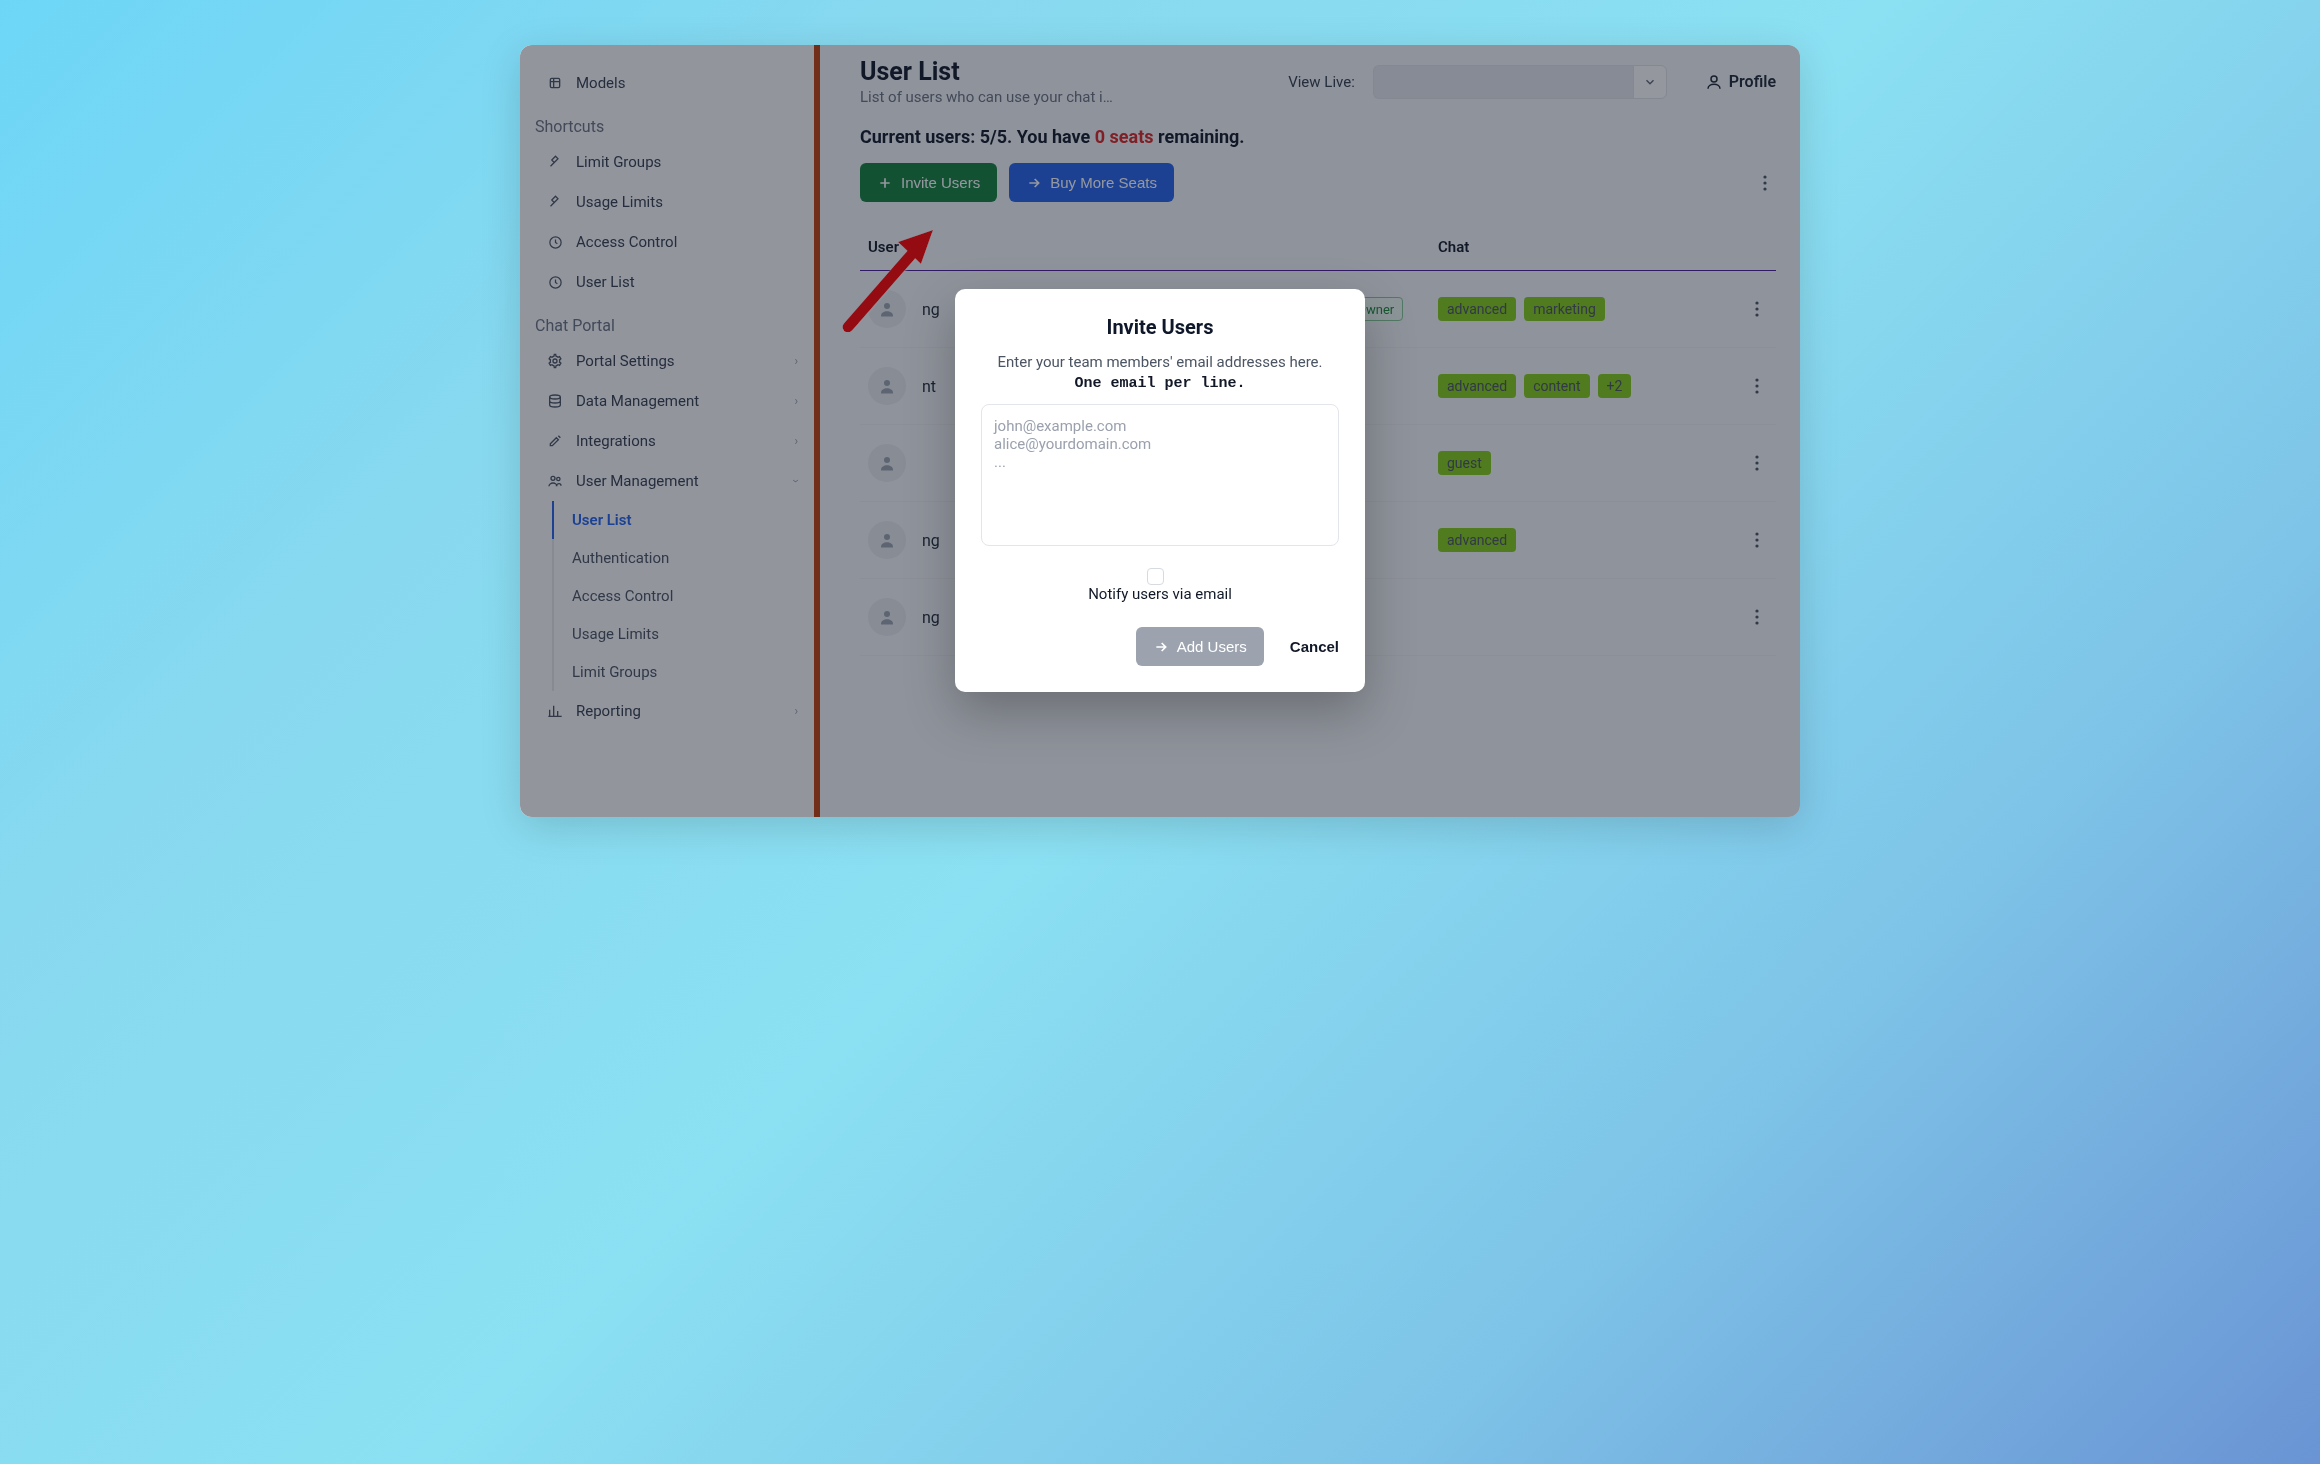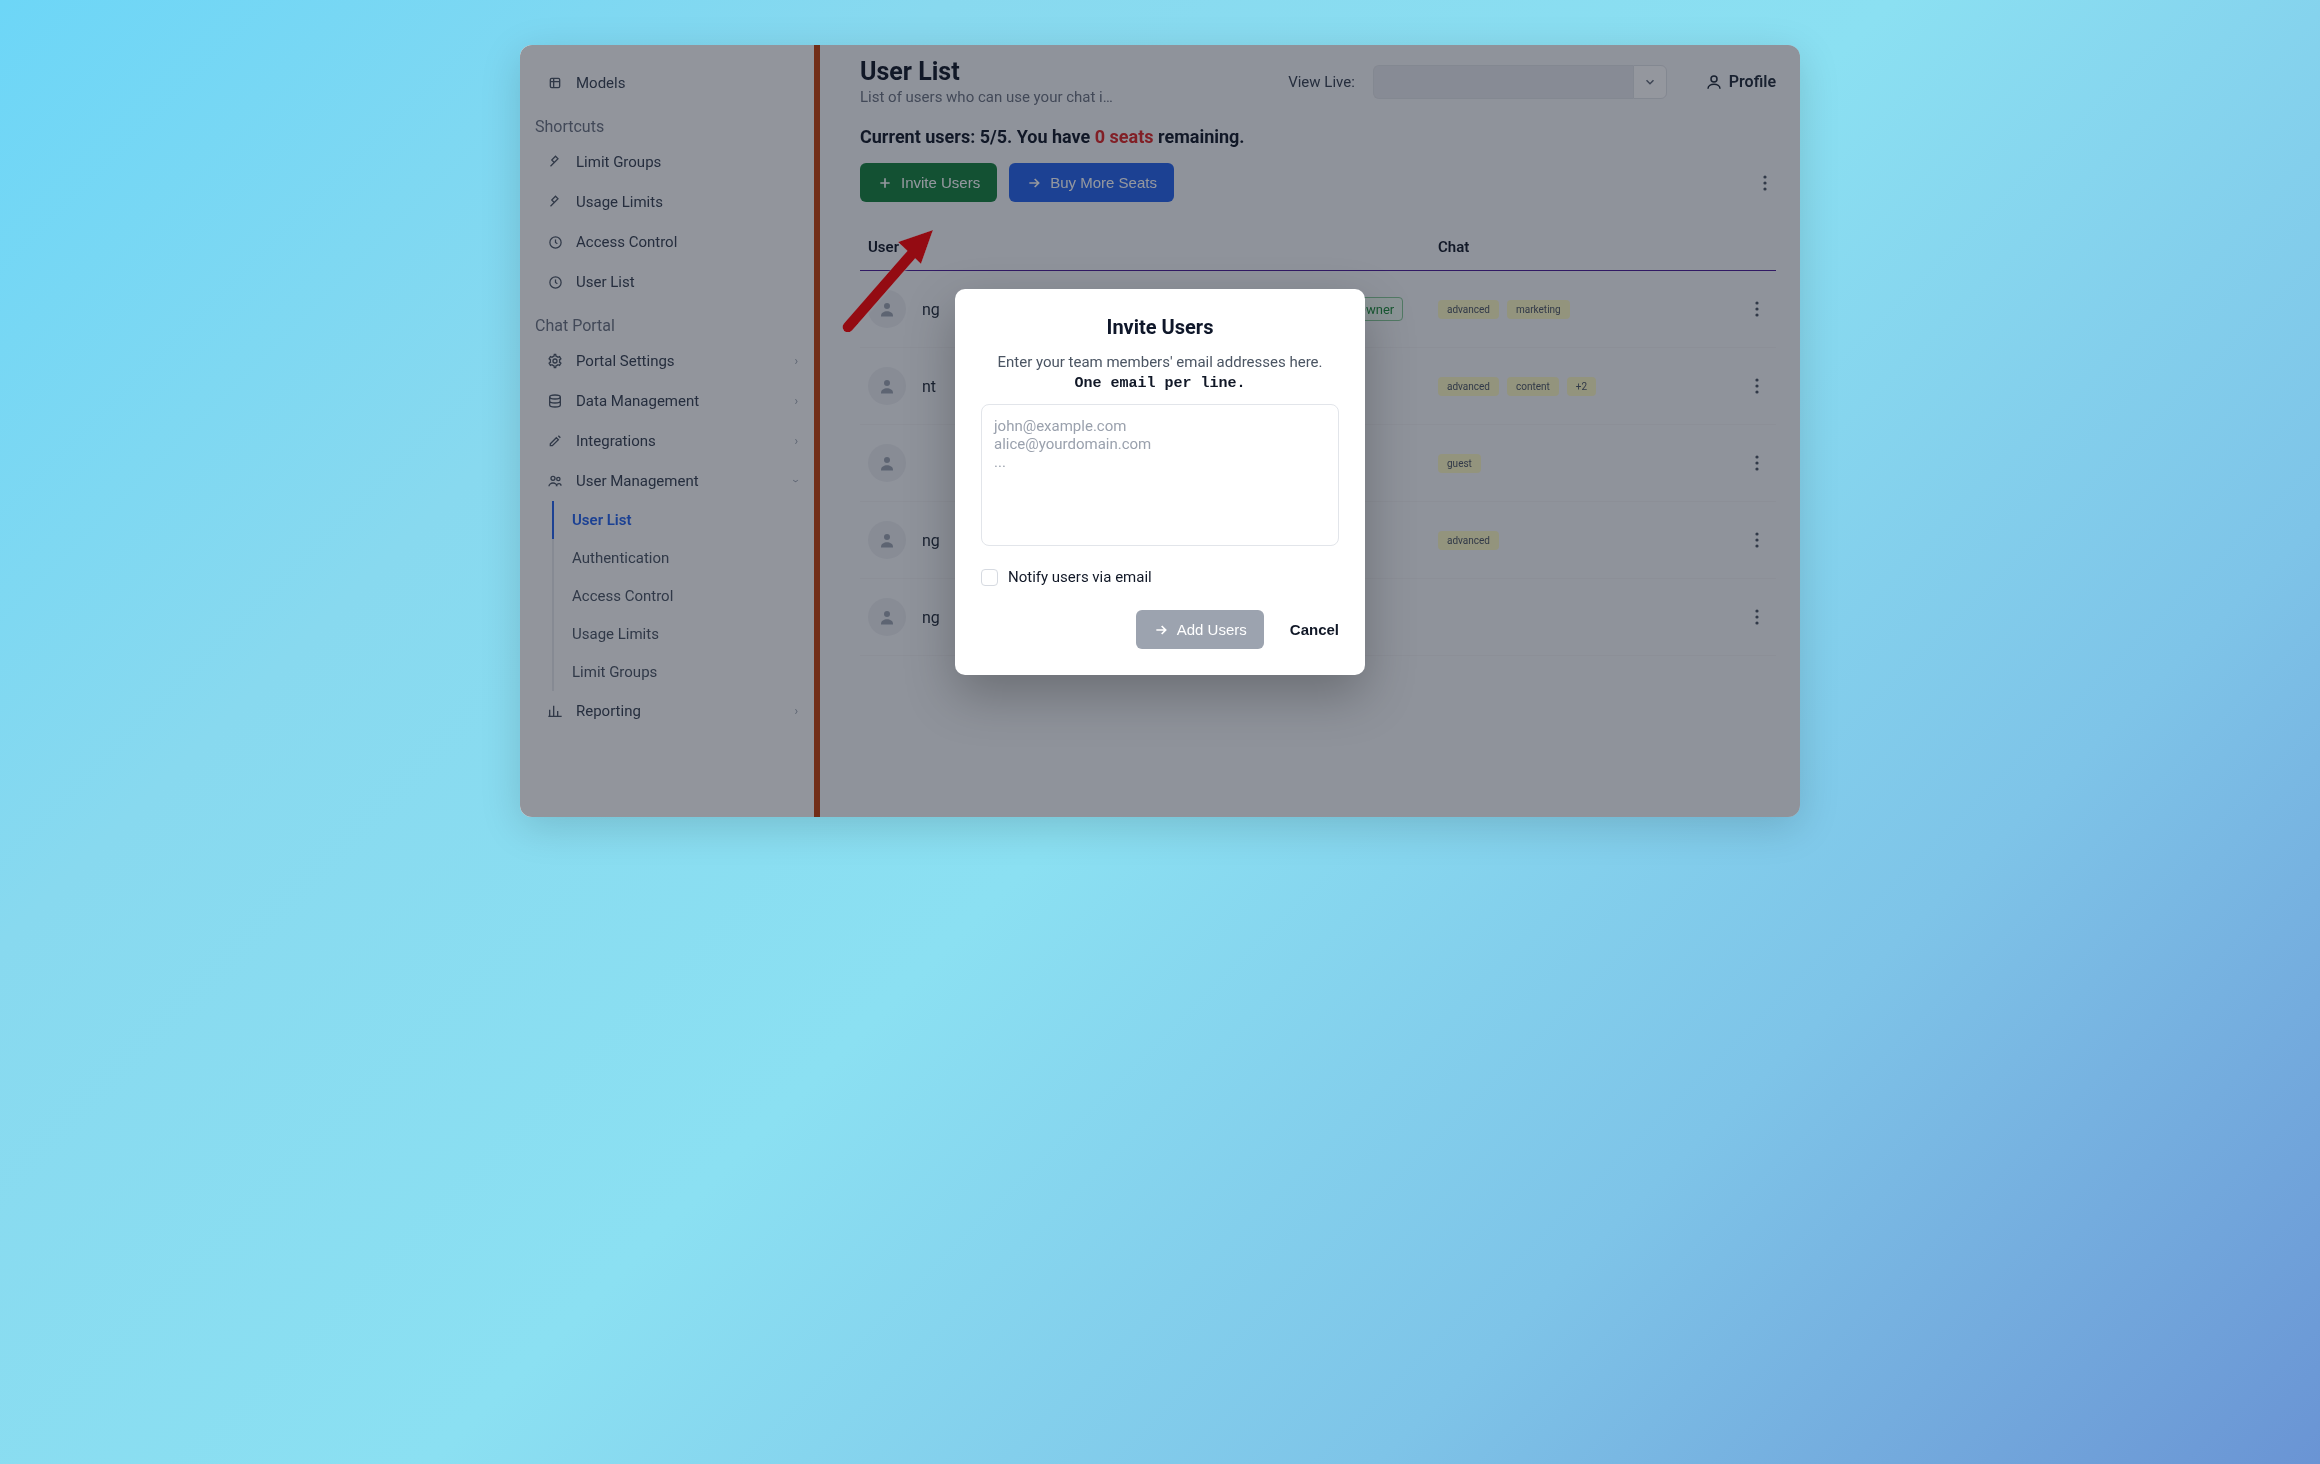--- a/index.html
+++ b/index.html
@@ -204,23 +204,23 @@
       align-items: center;
       height: 24px;
       padding: 0 8px;
       border: 1px solid #86c896;
       color: #1d8a3b;
       font-size: 13px;
       background: #f0fcf2;
       border-radius: 4px;
     }
     .tag {
-      background: #fef9c3;
+      background: #84cc16;
       color: #4b5563;
-      font-size: 10px;
+      font-size: 14px;
       padding: 4px 9px;
       border-radius: 4px;
     }
 
     
     .dim {
       position: absolute; inset: 0;
       background: rgba(17,24,39,0.45);
     }
     .modal {
@@ -263,20 +263,21 @@
       resize: none;
       font-family: inherit;
       color: #374151;
     }
     .modal textarea::placeholder { color: #9aa1ad; }
     .notify-row {
       display: flex; align-items: center;
       margin-top: 18px;
       font-size: 15px;
       color: #111827;
+      flex-direction: column;
     }
     .check {
       width: 17px; height: 17px;
       border: 1.5px solid #d6dae1;
       border-radius: 4px;
       margin-right: 10px;
     }
     .modal-actions {
       display: flex;
       align-items: center;

